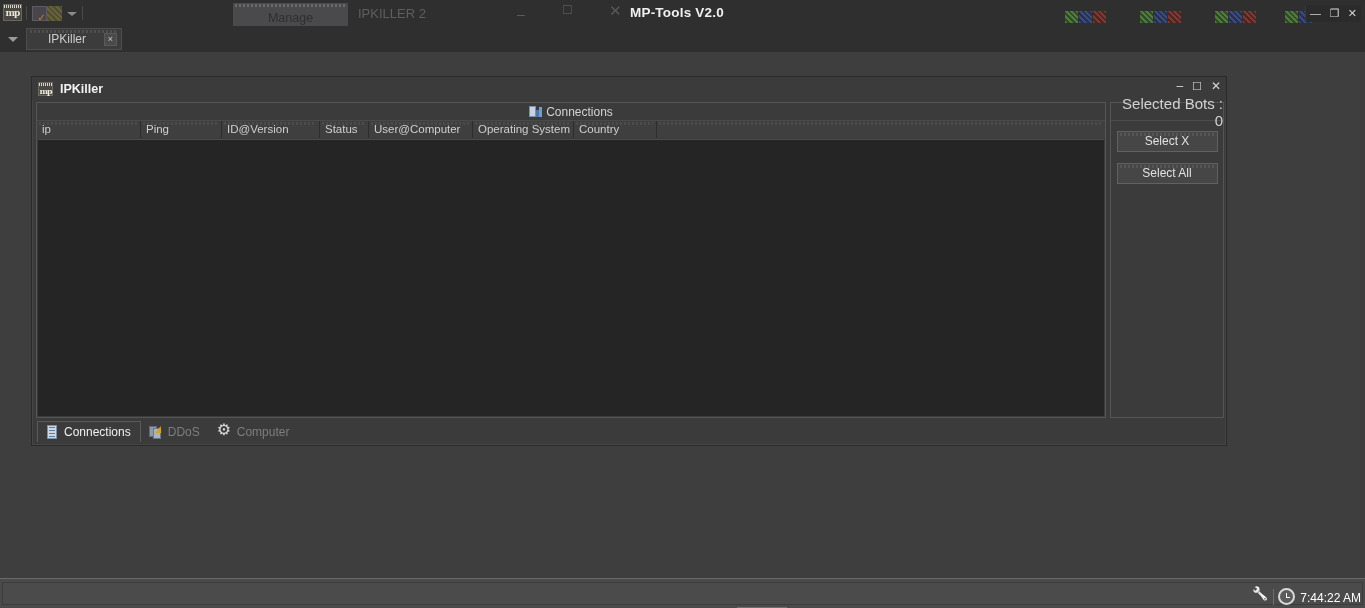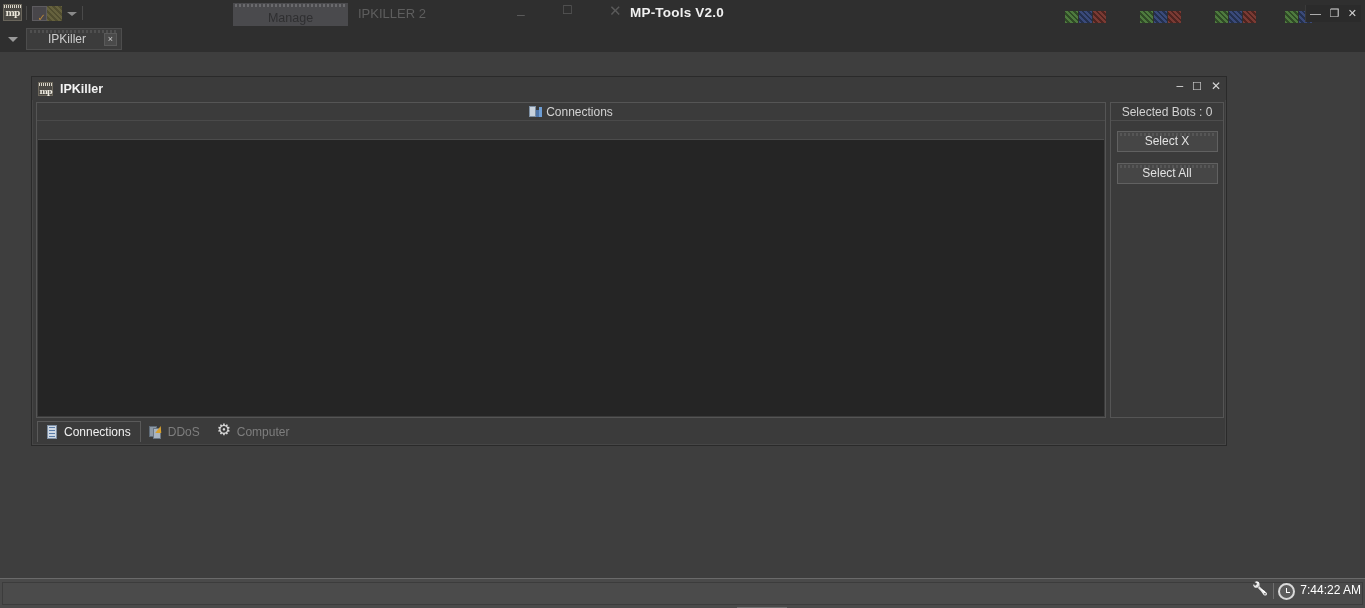--- a/index.html
+++ b/index.html
@@ -270,21 +270,21 @@
   #bots-panel {
     width: 114px; height: 316px;
     margin-left: 4px;
     border: 1px solid #555555;
     background: #3b3b3b;
   }
   #bots-header {
     height: 18px;
     border-bottom: 1px solid #4d4d4d;
     display: flex; align-items: center; justify-content: center;
-    color: #d2d2d2; font-size: 12px; text-align: right;
+    color: #d2d2d2; font-size: 15px; text-align: right;
   }
   .bot-btn {
     display: block;
     margin: 20px auto 0;
     width: 101px; height: 21px;
     background: #464646;
     border: 1px solid #616161;
     color: #e2e2e2;
     font-size: 12px;
     font-family: "Liberation Sans", sans-serif;
@@ -348,21 +348,21 @@
     background: #4a4a4a;
     border-top: 1px solid #6a6a6a;
   }
   #taskbar-inner {
     position: absolute; left: 2px; right: 2px; top: 3px; bottom: 3px;
     background: #4b4b4b;
     border: 1px solid #3c3c3c;
   }
   #tray {
     position: absolute; right: 4px; top: 4px;
-    height: 22px; display: flex; align-items: flex-start; gap: 4px;
+    height: 22px; display: flex; align-items: flex-end; gap: 4px;
     color: #ffffff; font-size: 12px;
   }
   #tray-sep { width:1px; height:16px; background:#6e6e6e; }
   .tray-ico { width: 17px; height: 17px; position: relative; flex:none; }
   .ico-wrench::before {
     content:"\1F527"; position:absolute; left:0; top:-1px;
     font-size: 13px; line-height: 1; color:#dcdcdc;
     filter: grayscale(1) brightness(1.4);
   }
   .ico-clock {
@@ -464,20 +464,30 @@
 
         <div id="conn-header">
           <span class="conn-header-icon">
             <span class="c1"></span>
               <span class="c2"></span>
               <span class="c3"></span>
           </span>
           <span>Connections</span>
         </div>
 
+        <div id="table-head">
+            <div class="th" style="width: 104px;"><span>ip</span></div>
+            <div class="th" style="width: 81px;"><span>Ping</span></div>
+            <div class="th" style="width: 98px;"><span>ID@Version</span></div>
+            <div class="th" style="width: 49px;"><span>Status</span></div>
+            <div class="th" style="width: 104px;"><span>User@Computer</span></div>
+            <div class="th" style="width: 101px;"><span>Operating System</span></div>
+            <div class="th" style="width: 83px;"><span>Country</span></div>
+            <div class="th filler"></div>
+          </div>
 
         <div id="table-body"></div>
       </div>
 
       <div id="bots-panel">
         <div id="bots-header">Selected Bots : 0</div>
         <div class="bot-btn" id="btn-select-x">Select X</div>
         <div class="bot-btn" id="btn-select-all">Select All</div>
       </div>
     </div>

